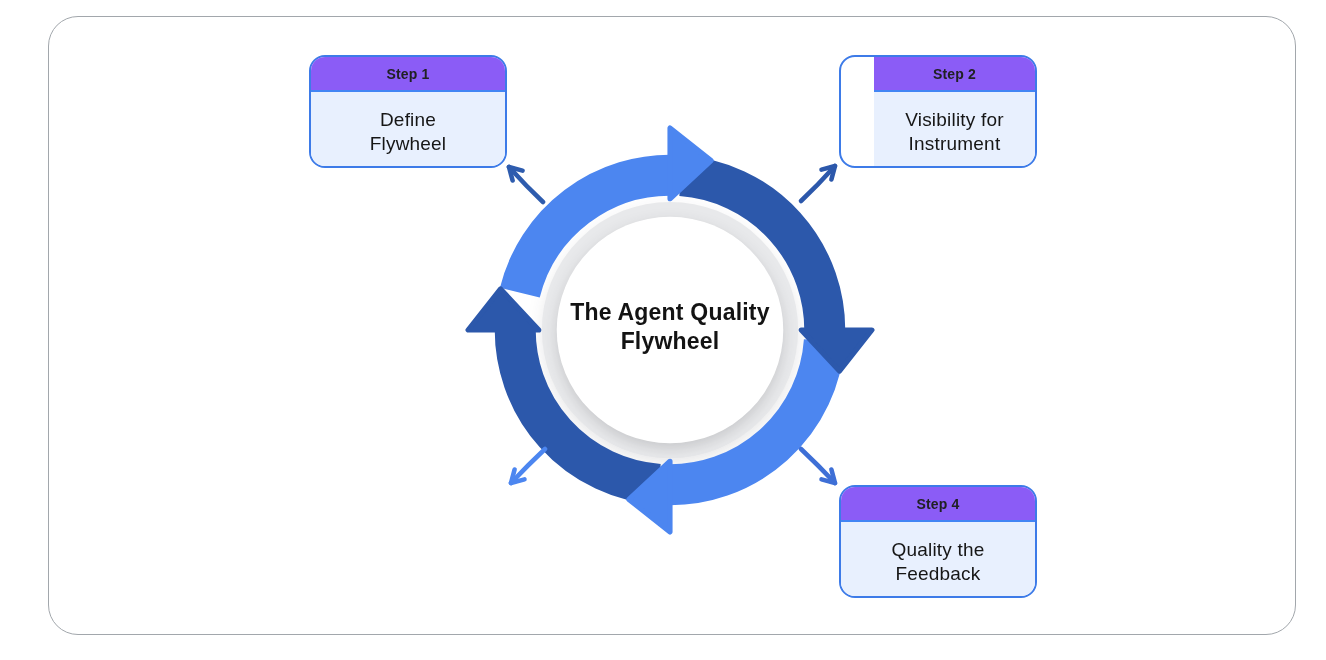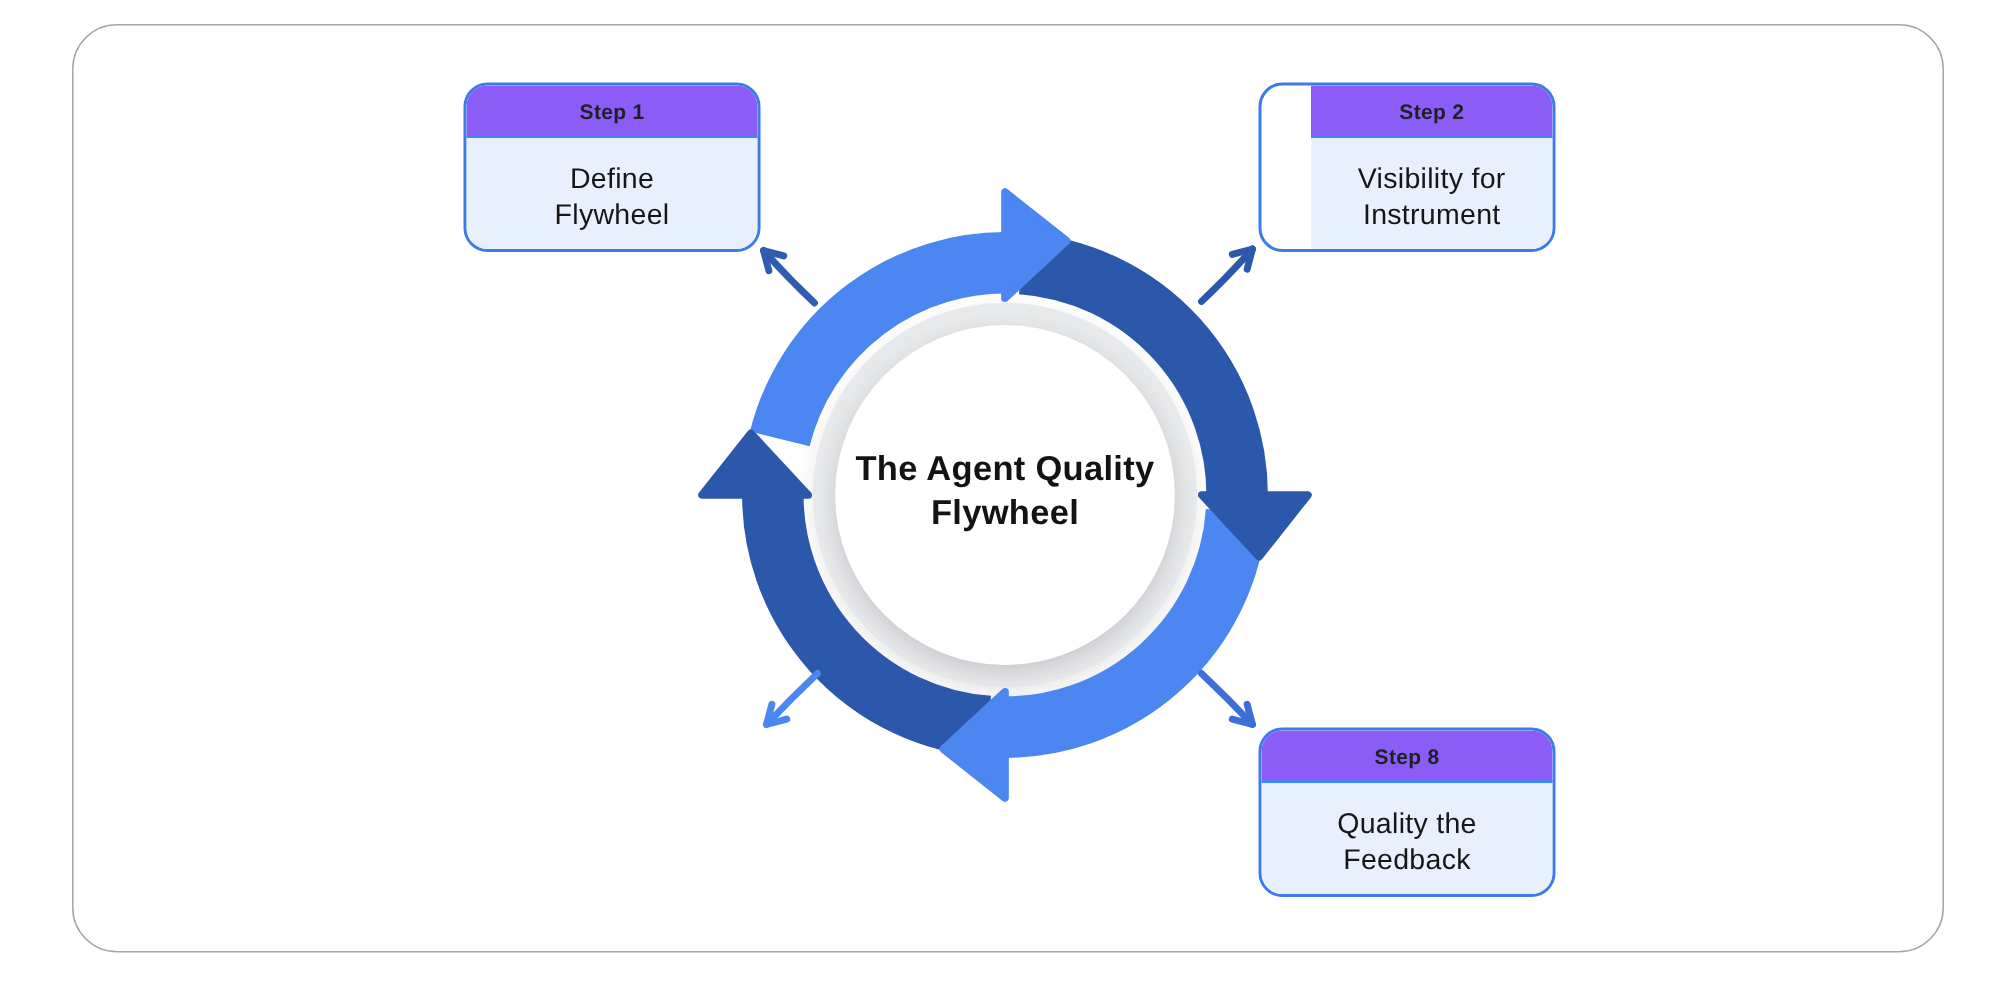--- a/index.html
+++ b/index.html
@@ -92,21 +92,21 @@
       <span>Step 2</span>
     </div>
     <div class="step-body">
       <span>Visibility for</span>
       <span>Instrument</span>
     </div>
   </div>
 
   <div class="step-box pos-br">
     <div class="step-header">
-      <span>Step 8</span>
+      <span>Step 4</span>
     </div>
     <div class="step-body">
       <span>Quality the</span>
       <span>Feedback</span>
     </div>
   </div>
 
 
   <svg class="flywheel" viewBox="0 0 400 400" aria-hidden="true">
 

